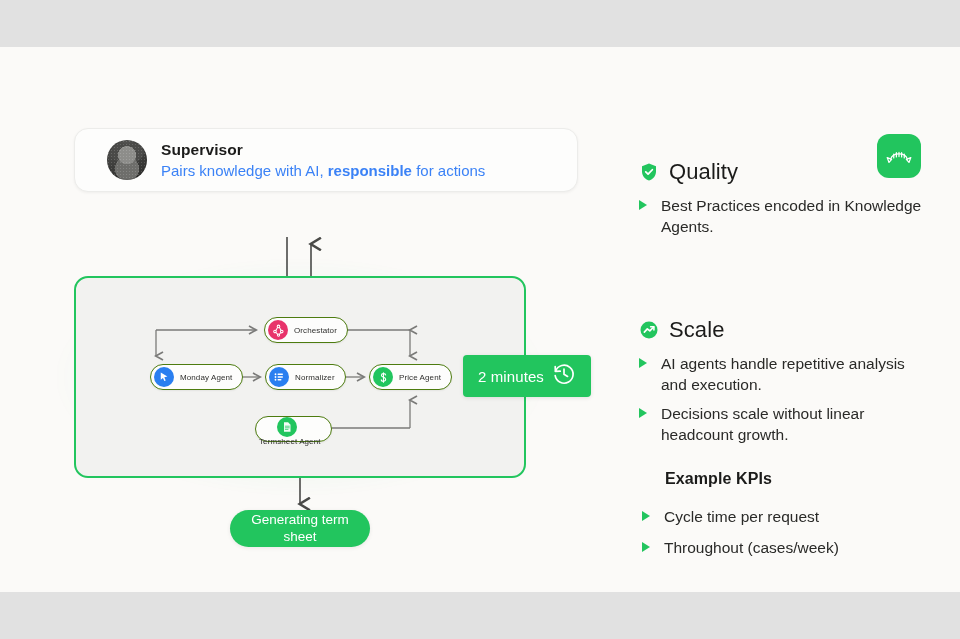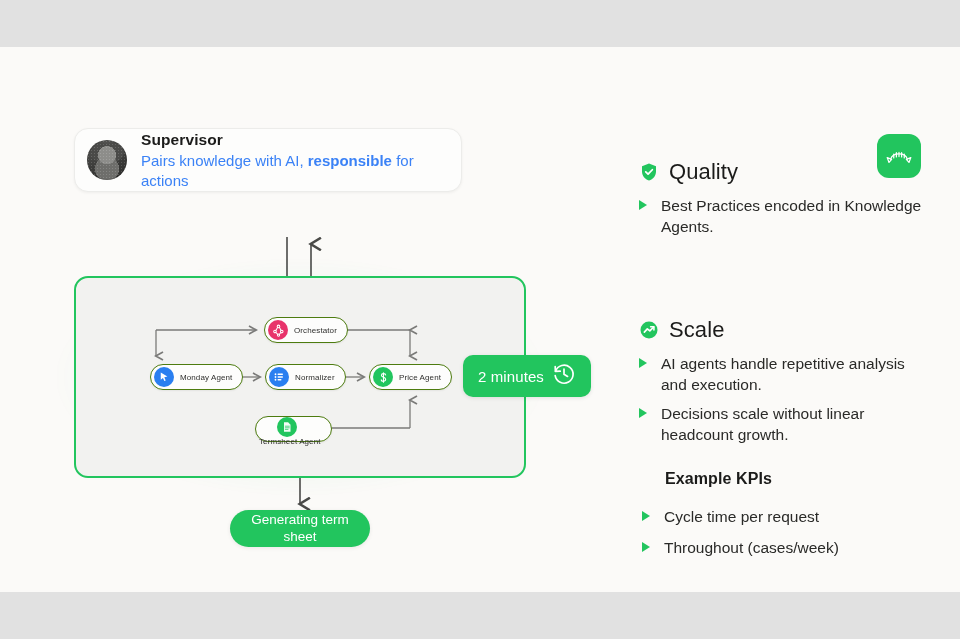--- a/index.html
+++ b/index.html
@@ -17,24 +17,24 @@
 
   
   .canvas{
     position:absolute;left:0;top:47px;width:960px;height:545px;
     background:#fbfaf8;
   }
 
   
 
   .supervisor-card{
-    position:absolute;left:74px;top:81px;width:388px;height:64px;
+    position:absolute;left:74px;top:81px;width:504px;height:64px;
     background:#fdfdfc;border:1px solid #ececea;border-radius:14px;
     box-shadow:0 1px 3px rgba(0,0,0,.05);
-    display:flex;align-items:center;padding:0 12px;box-sizing:border-box;
+    display:flex;align-items:center;padding:0 32px;box-sizing:border-box;
   }
   .avatar{
     width:40px;height:40px;border-radius:50%;flex:0 0 40px;margin-right:14px;
     background:
       radial-gradient(circle at 50% 38%, #8d8d8a 0 28%, rgba(141,141,138,0) 29%),
       radial-gradient(circle at 50% 72%, #6e6e6b 0 34%, rgba(110,110,107,0) 35%),
       radial-gradient(circle at 32% 30%, #4a4a48 0 24%, rgba(74,74,72,0) 25%),
       radial-gradient(circle at 68% 30%, #4a4a48 0 24%, rgba(74,74,72,0) 25%),
       linear-gradient(160deg,#595957 0%,#3c3c3a 55%,#2c2c2a 100%);
     box-shadow:inset 0 0 0 1px rgba(0,0,0,.12);
@@ -88,21 +88,21 @@
   .n-price{left:369px;top:317px;}
   .n-term{left:255px;top:369px;flex-direction:column;}
 
   .c-pink{background:#e8336b;}
   .c-blue{background:#2a7ff0;}
   .c-green{background:#22c55e;}
 
   
   .badge-min{
     position:absolute;left:463px;top:308px;width:128px;height:42px;
-    background:#22c55e;border-radius:10px;
+    background:#22c55e;border-radius:4px;
     display:flex;align-items:center;justify-content:center;gap:8px;
     box-shadow:0 1px 4px rgba(0,0,0,.10);
   }
   .badge-min .bm-text{color:#ffffff;font-size:15px;letter-spacing:.1px;}
 
   
   .pill-gen{
     position:absolute;left:230px;top:463px;width:140px;height:37px;
     background:#22c55e;border-radius:22px;
     display:flex;align-items:center;justify-content:center;text-align:center;

